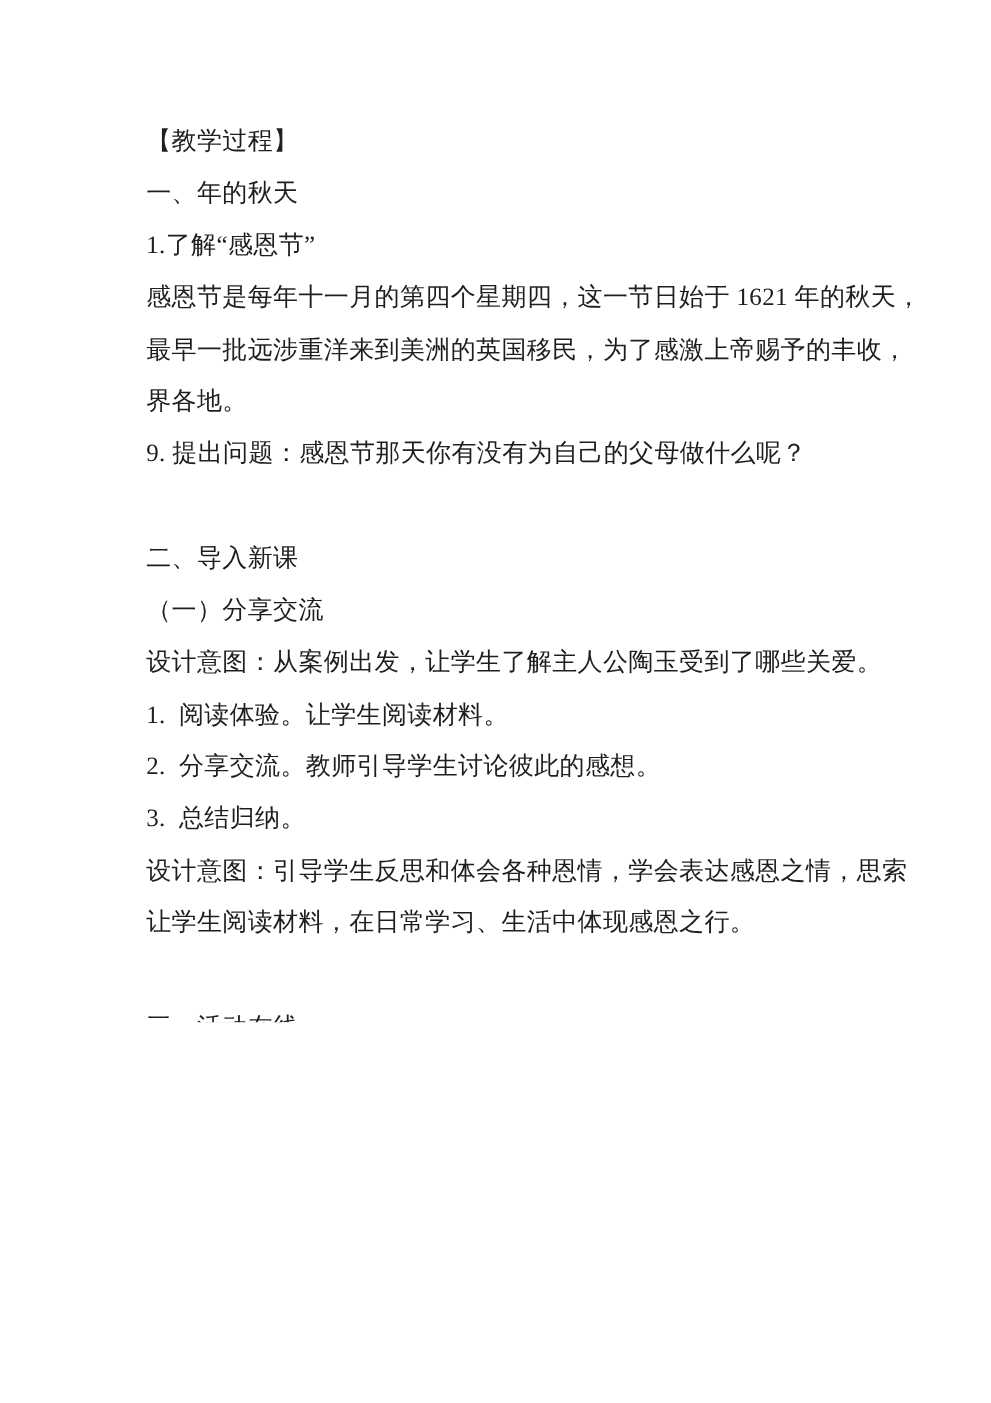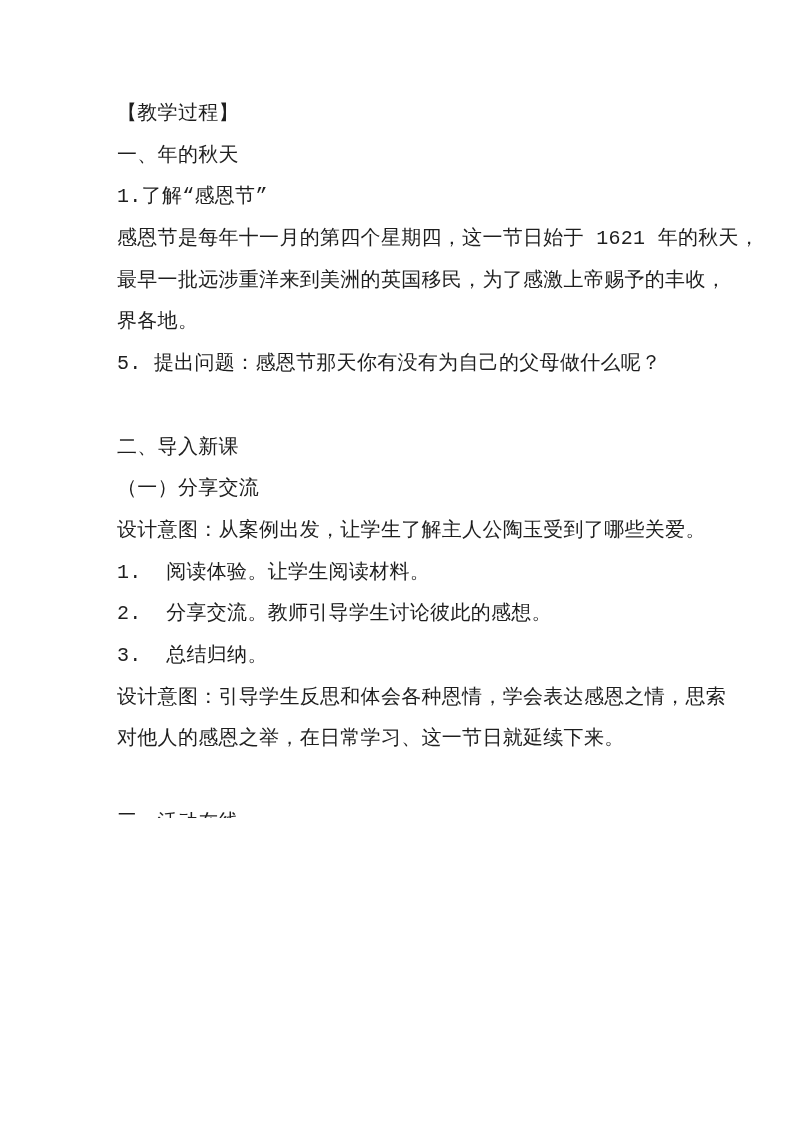--- a/index.html
+++ b/index.html
@@ -6,21 +6,21 @@
     margin: 0;
     padding: 0;
     background: #ffffff;
   }
   .page {
     position: relative;
     width: 793px;
     height: 818px;
     background: #ffffff;
     overflow: hidden;
-    font-family: Liberation Mono, monospace;
+    font-family: Liberation Serif, serif;
     color: #1e1e1e;
   }
   .content {
     position: absolute;
     left: 117px;
     top: 93px;
     width: 566px;
   }
   .line {
     height: 41.7px;
@@ -35,27 +35,27 @@
 <body>
 
 <div class="page">
   <div class="content">
     <div class="line">【教学过程】</div>
     <div class="line">一、年的秋天</div>
     <div class="line">1.了解“感恩节”</div>
     <div class="line">感恩节是每年十一月的第四个星期四，这一节日始于 1621 年的秋天，</div>
     <div class="line">最早一批远涉重洋来到美洲的英国移民，为了感激上帝赐予的丰收，</div>
     <div class="line">界各地。</div>
-    <div class="line">5. 提出问题：感恩节那天你有没有为自己的父母做什么呢？</div>
+    <div class="line">9. 提出问题：感恩节那天你有没有为自己的父母做什么呢？</div>
     <div class="line"></div>
     <div class="line">二、导入新课</div>
     <div class="line">（一）分享交流</div>
     <div class="line">设计意图：从案例出发，让学生了解主人公陶玉受到了哪些关爱。</div>
     <div class="line">1.  阅读体验。让学生阅读材料。</div>
     <div class="line">2.  分享交流。教师引导学生讨论彼此的感想。</div>
     <div class="line">3.  总结归纳。</div>
     <div class="line">设计意图：引导学生反思和体会各种恩情，学会表达感恩之情，思索</div>
-    <div class="line">对他人的感恩之举，在日常学习、这一节日就延续下来。</div>
+    <div class="line">让学生阅读材料，在日常学习、生活中体现感恩之行。</div>
     <div class="line"></div>
     <div class="line">三、活动在线</div>
     <div class="line">（一）想一想</div>
   </div>
 </div>
 
 </body></html>

